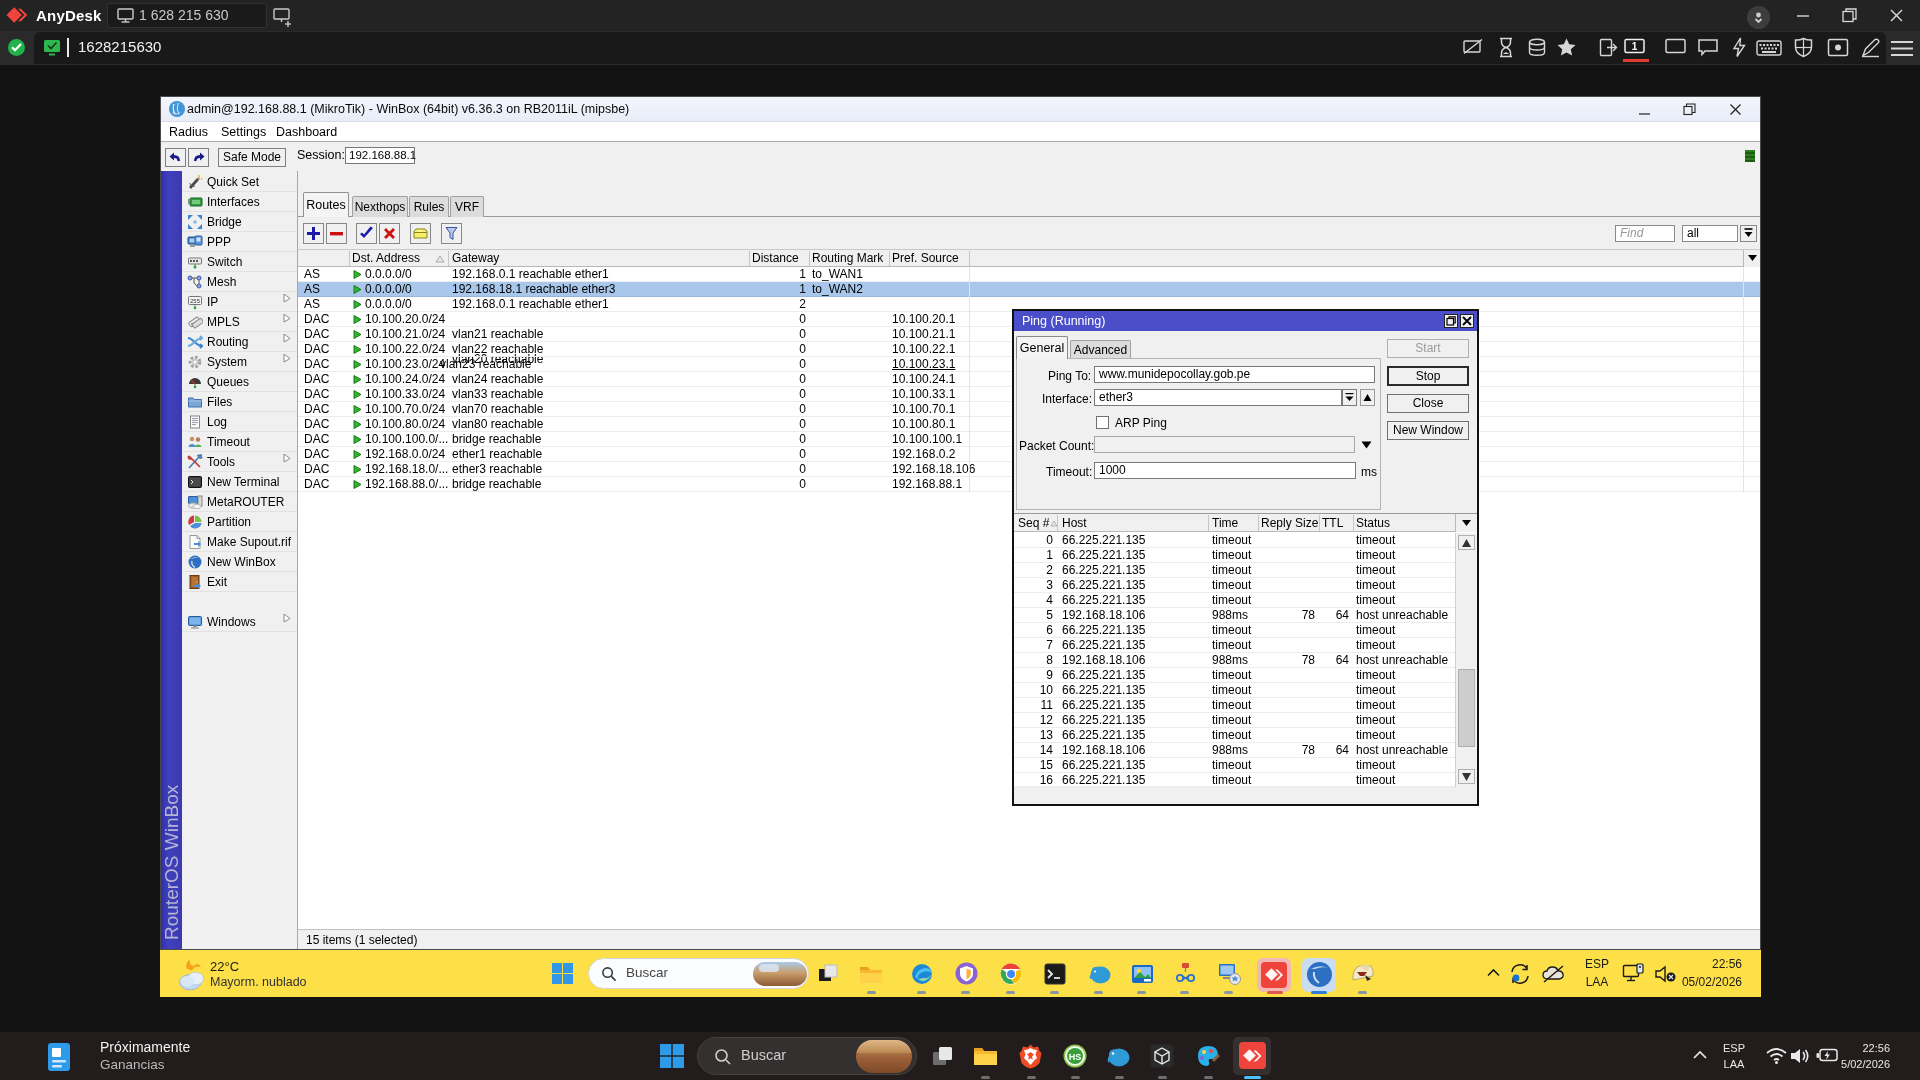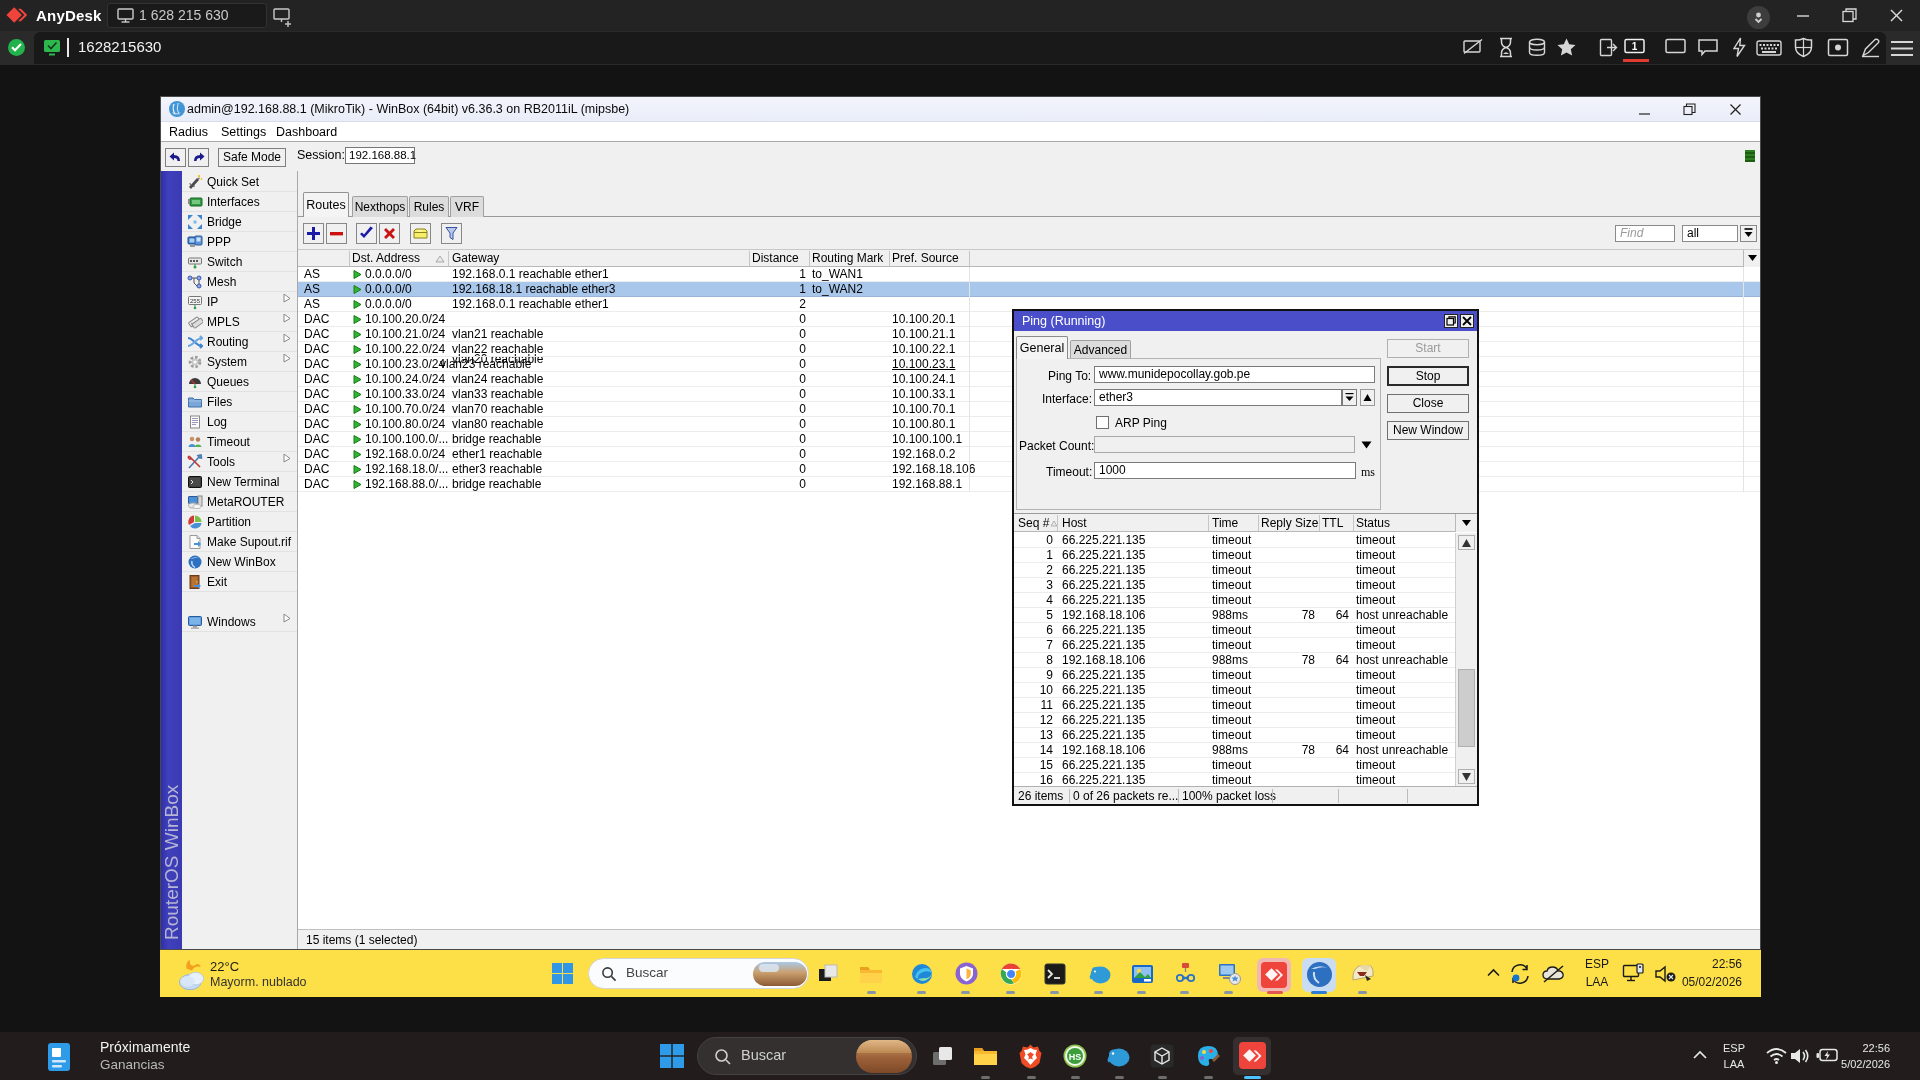--- a/index.html
+++ b/index.html
@@ -716,21 +716,21 @@
           </svg></div>
       <div class="abs" style="left:82px;top:85px;width:13px;height:13px;background:#fff;border:1px solid #707070;"></div>
       <span class="abs" style="left:101px;top:85px;">ARP Ping</span>
       <span class="abs" style="left:5px;top:108px;">Packet Count:</span>
       <div class="abs" style="left:80px;top:105px;width:261px;height:17px;background:#f0f0f0;border:1px solid #a8a8a8;"></div>
       <svg class="abs" style="left:347px;top:110px" width="11" height="8" viewBox="0 0 11 8">
           <path d="M0.5 0.5 L10.5 0.5 L5.5 7.5 Z" fill="#000"></path>
         </svg>
       <span class="abs" style="left:32px;top:134px;">Timeout:</span>
       <div class="abs" style="left:80px;top:131px;width:262px;height:17px;background:#fff;border:1px solid #7a7a7a;line-height:15px;padding-left:4px;">1000</div>
-      <span class="abs" style="left:347px;top:134px;font-family:Liberation Serif, serif;">ms</span>
+      <span class="abs" style="left:347px;top:134px;">ms</span>
 
       <div class="abs" style="left:373px;top:8px;width:82px;height:19px;background:#f0f0f0;border:1px solid #b0b0b0;text-align:center;line-height:17px;color:#9a9a9a;">Start</div>
       <div class="abs" style="left:373px;top:35px;width:82px;height:20px;background:#f0f0f0;border:2px solid #2a2a2a;text-align:center;line-height:16px;">Stop</div>
       <div class="abs" style="left:373px;top:63px;width:82px;height:19px;background:#f0f0f0;border:1px solid #707070;text-align:center;line-height:17px;">Close</div>
       <div class="abs" style="left:373px;top:90px;width:82px;height:19px;background:#f0f0f0;border:1px solid #707070;text-align:center;line-height:17px;">New Window</div>
 
       <div id="ping-table" class="abs" style="left:0;top:182px;width:463px;height:273px;background:#fff;border-top:1px solid #9a9a9a;">
         <div class="abs" style="left:0;top:0;width:463px;height:18px;background:#f0f0f0;border-bottom:1px solid #b8b8b8;">
           <span class="abs" style="left:4px;top:2px;">Seq #</span>
           <svg class="abs" style="left:36px;top:6px" width="8" height="7" viewBox="0 0 8 7">
@@ -893,30 +893,20 @@
           <div class="abs" style="left:2px;top:2px;width:17px;height:15px;background:#f0f0f0;border:1px solid #b0b0b0;"><svg width="9" height="8" viewBox="0 0 9 8" style="margin:3px 3px">
                 <path d="M4.5 0 L9 8 L0 8 Z" fill="#333"></path>
               </svg></div>
           <div class="abs" style="left:2px;top:136px;width:17px;height:78px;background:#cdcdcd;border:1px solid #b0b0b0;"></div>
           <div class="abs" style="left:2px;top:236px;width:17px;height:15px;background:#f0f0f0;border:1px solid #b0b0b0;"><svg width="9" height="8" viewBox="0 0 9 8" style="margin:3px 3px">
                 <path d="M4.5 8 L9 0 L0 0 Z" fill="#333"></path>
               </svg></div>
         </div>
       </div>
 
-      <div class="abs" style="left:0;top:455px;width:463px;height:18px;background:#f0f0f0;border-top:1px solid #b0b0b0;">
-        <span class="abs" style="left:4px;top:2px;">26 items</span>
-        <span class="abs" style="left:59px;top:2px;">0 of 26 packets re...</span>
-        <span class="abs" style="left:168px;top:2px;">100% packet loss</span>
-        <div class="abs" style="left:55px;top:2px;width:1px;height:14px;background:#bcbcbc;"></div>
-        <div class="abs" style="left:164px;top:2px;width:1px;height:14px;background:#bcbcbc;"></div>
-        <div class="abs" style="left:258px;top:2px;width:1px;height:14px;background:#bcbcbc;"></div>
-        <div class="abs" style="left:324px;top:2px;width:1px;height:14px;background:#bcbcbc;"></div>
-        <div class="abs" style="left:393px;top:2px;width:1px;height:14px;background:#bcbcbc;"></div>
-      </div>
     </div>
   </div>
 
   <div id="rtask">
     <svg class="abs" style="left:15px;top:8px" width="34" height="34" viewBox="0 0 38 38">
       <path d="M13 12 Q11 5 17 2 Q15 8 21 9 Q26 4 29 10 Q22 8 19 14 Z" fill="#f3a01e"></path>
       <ellipse cx="17" cy="27" rx="12" ry="8.5" fill="#c5d9f2" stroke="#8fb2dc" stroke-width="1"></ellipse>
       <ellipse cx="23" cy="23" rx="9" ry="7" fill="#e8f1fb" stroke="#a8c4e6" stroke-width="0.8"></ellipse>
       <ellipse cx="14" cy="26" rx="8" ry="6" fill="#d8e7f8"></ellipse>
     </svg>

